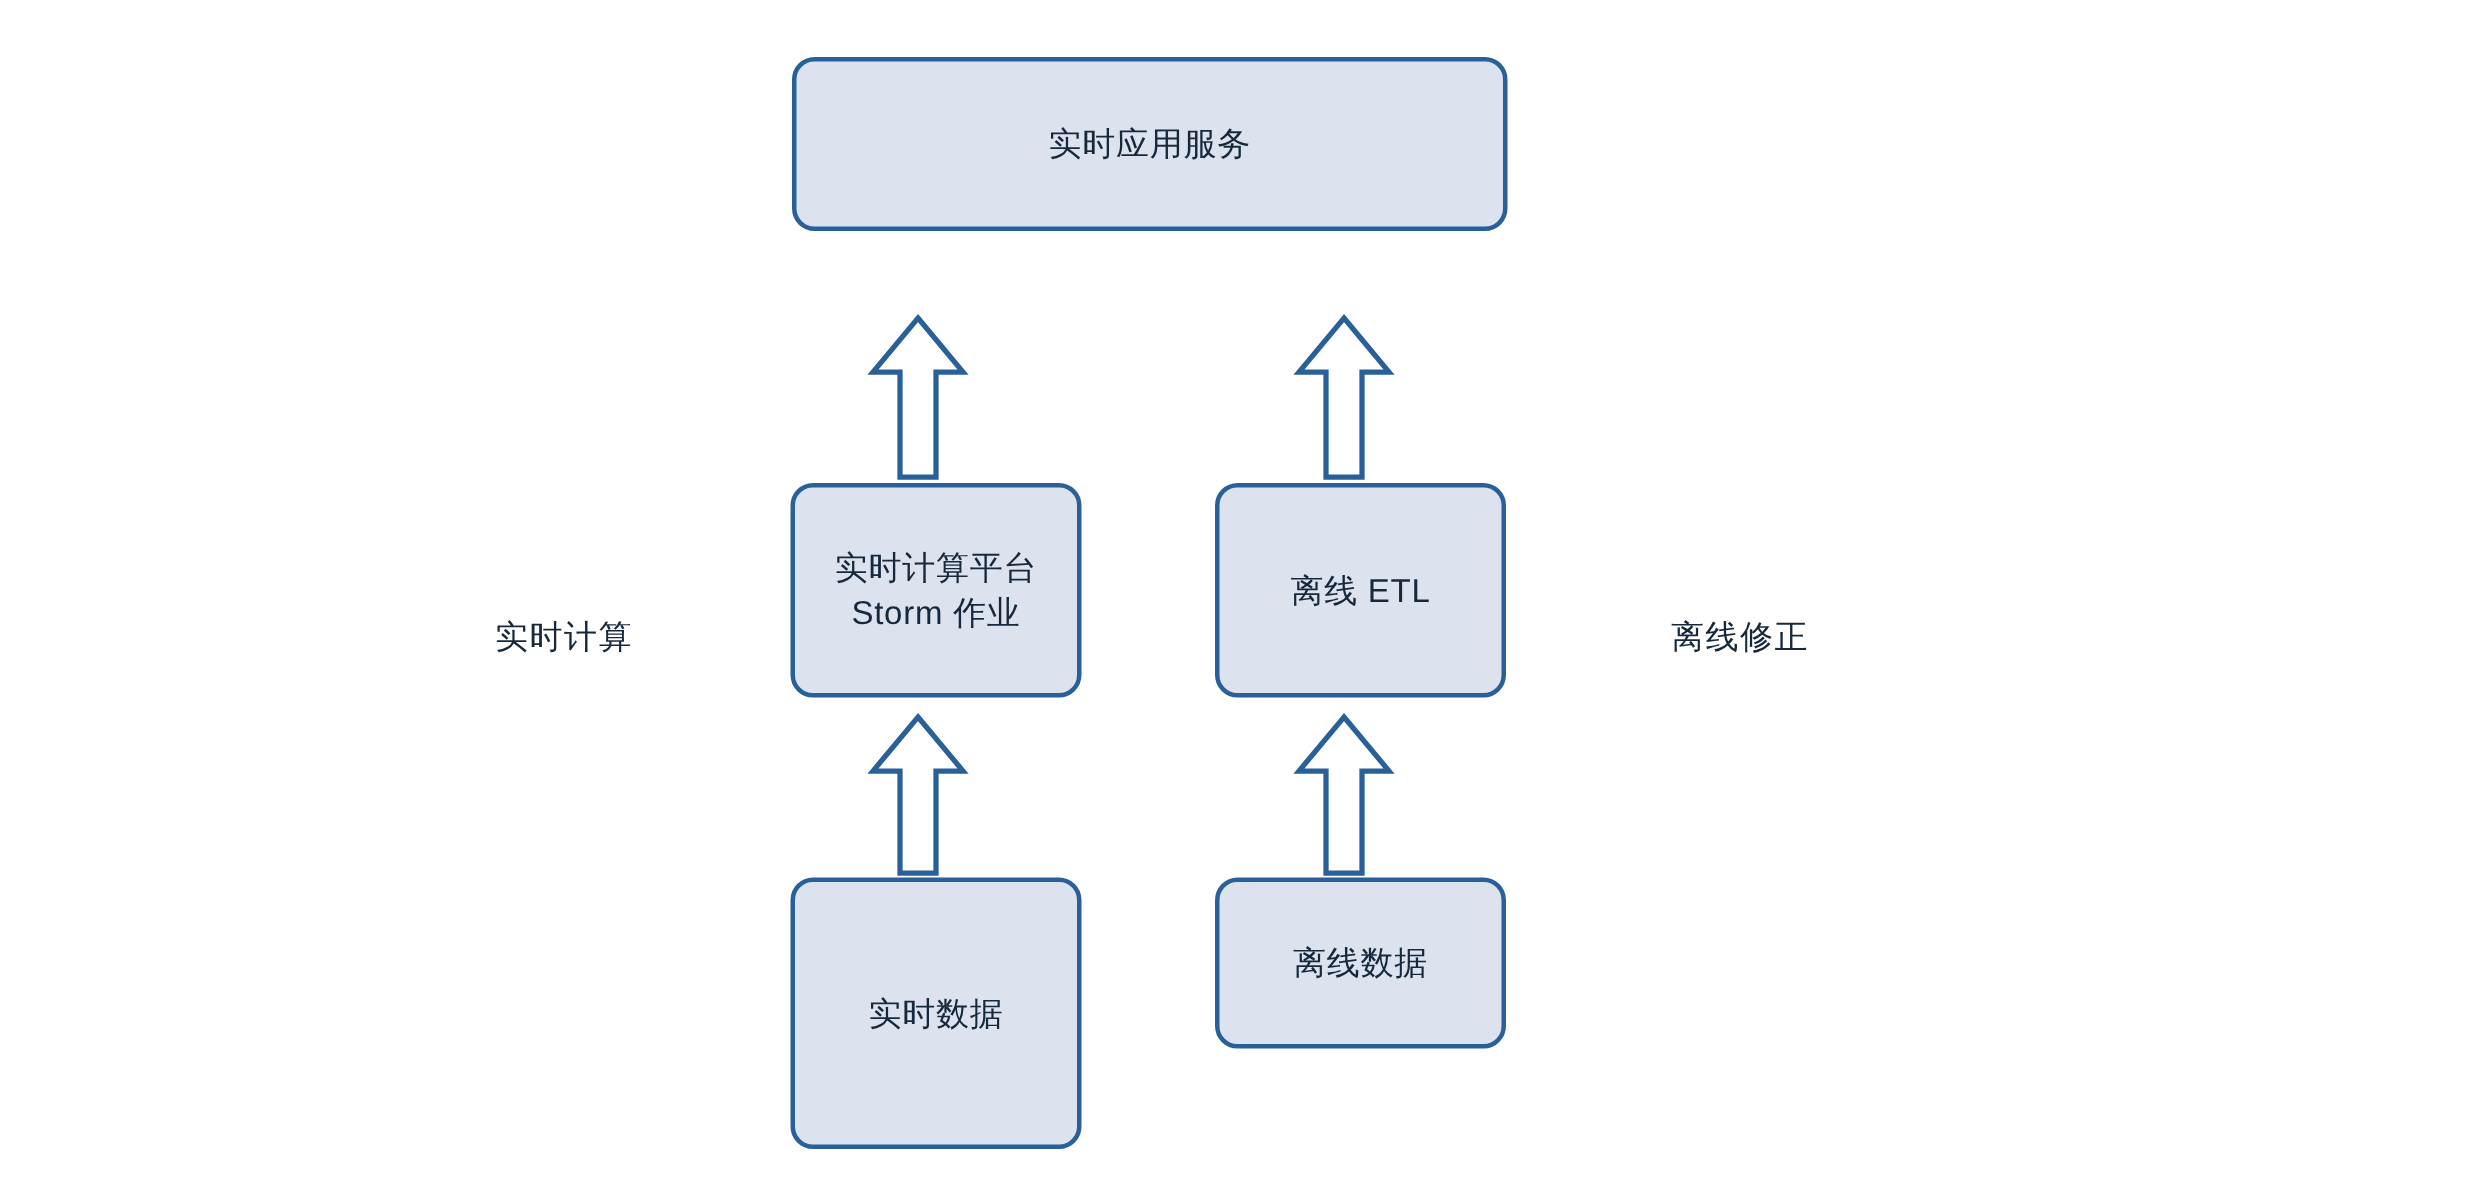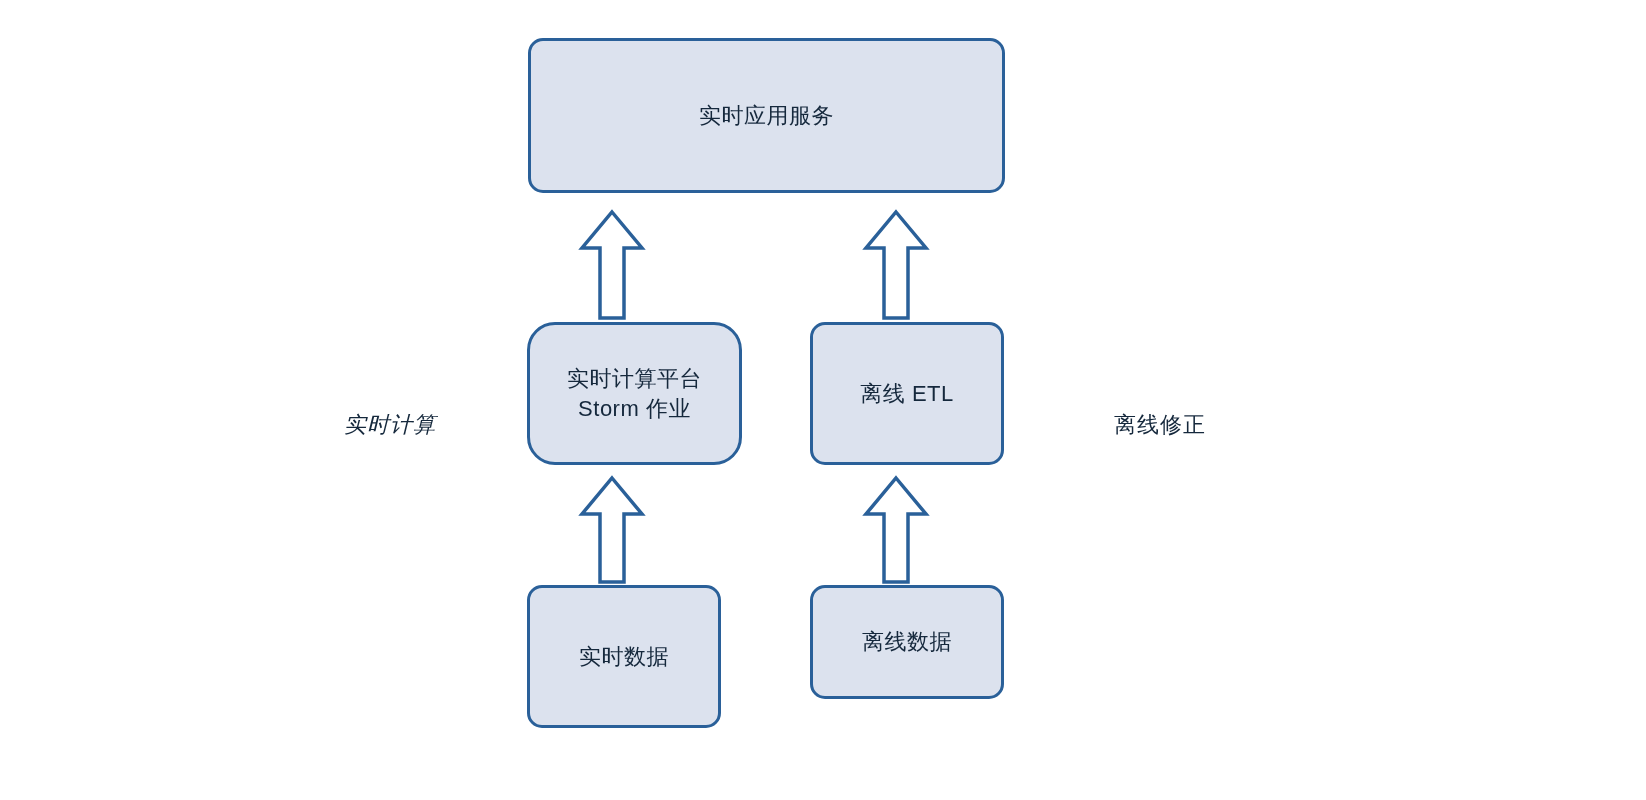--- a/index.html
+++ b/index.html
@@ -51,66 +51,66 @@
   .arrow svg {
     display: block;
     overflow: visible;
   }
 </style>
 </head>
 <body>
 
 <div id="canvas">
 
-  <div class="node" style="left:528px; top:38px; width:477px; height:155px;">
+  <div class="node" style="left:528px; top:38px; width:477px; height:116px;">
     <span class="node-label">实时应用服务</span>
   </div>
 
   <div class="arrow" style="left:578px; top:208px; width:68px; height:112px;">
     <svg width="68" height="112" viewBox="0 0 68 112">
       <polygon points="34,4 64,40 46,40 46,110 22,110 22,40 4,40" fill="#ffffff" stroke="#2a6099" stroke-width="3.5" stroke-linejoin="miter"></polygon>
     </svg>
   </div>
 
   <div class="arrow" style="left:862px; top:208px; width:68px; height:112px;">
     <svg width="68" height="112" viewBox="0 0 68 112">
       <polygon points="34,4 64,40 46,40 46,110 22,110 22,40 4,40" fill="#ffffff" stroke="#2a6099" stroke-width="3.5" stroke-linejoin="miter"></polygon>
     </svg>
   </div>
 
-  <div class="node" style="left:527px; top:322px; width:215px; height:143px;border-radius:28px;">
+  <div class="node" style="left:527px; top:322px; width:194px; height:143px;">
     <span class="node-label">实时计算平台
 Storm 作业</span>
   </div>
 
   <div class="node" style="left:810px; top:322px; width:194px; height:143px;">
     <span class="node-label">离线 ETL</span>
   </div>
 
-  <div class="side-label" style="left:344px; top:410px;font-style:italic;">
+  <div class="side-label" style="left:330px; top:410px;">
     <span>实时计算</span>
   </div>
 
   <div class="side-label" style="left:1114px; top:410px;text-align:center;">
     <span>离线修正</span>
   </div>
 
   <div class="arrow" style="left:578px; top:474px; width:68px; height:110px;">
     <svg width="68" height="110" viewBox="0 0 68 110">
       <polygon points="34,4 64,40 46,40 46,108 22,108 22,40 4,40" fill="#ffffff" stroke="#2a6099" stroke-width="3.5" stroke-linejoin="miter"></polygon>
     </svg>
   </div>
 
   <div class="arrow" style="left:862px; top:474px; width:68px; height:110px;">
     <svg width="68" height="110" viewBox="0 0 68 110">
       <polygon points="34,4 64,40 46,40 46,108 22,108 22,40 4,40" fill="#ffffff" stroke="#2a6099" stroke-width="3.5" stroke-linejoin="miter"></polygon>
     </svg>
   </div>
 
-  <div class="node" style="left:527px; top:585px; width:194px; height:143px;">
+  <div class="node" style="left:527px; top:585px; width:194px; height:181px;">
     <span class="node-label">实时数据</span>
   </div>
 
   <div class="node" style="left:810px; top:585px; width:194px; height:114px;">
     <span class="node-label">离线数据</span>
   </div>
 
 </div>
 
 </body></html>

